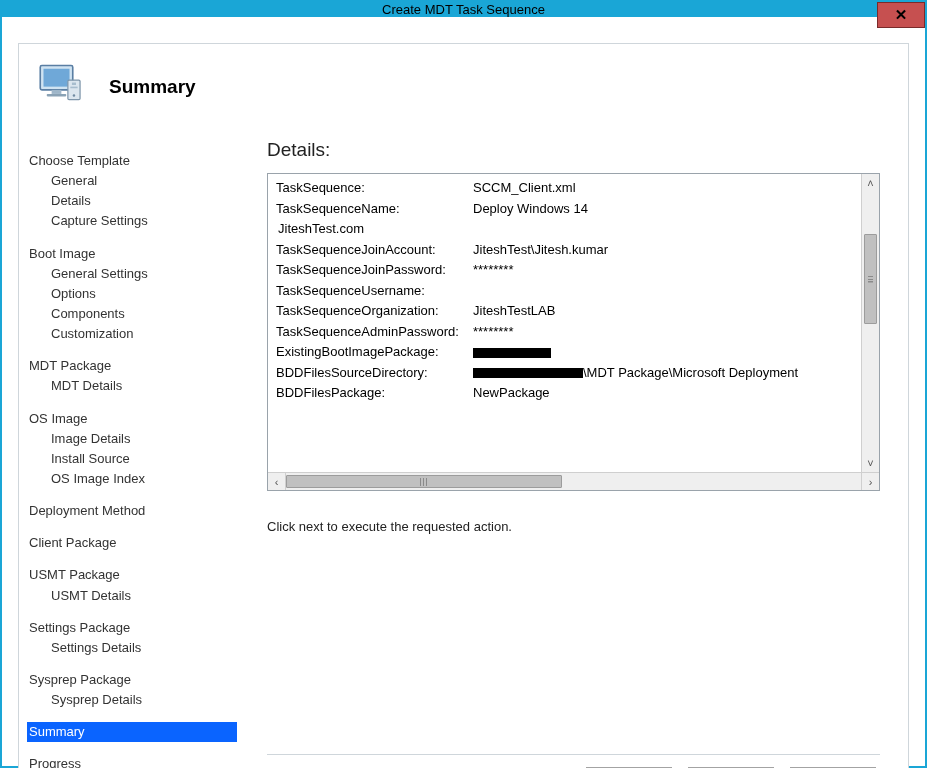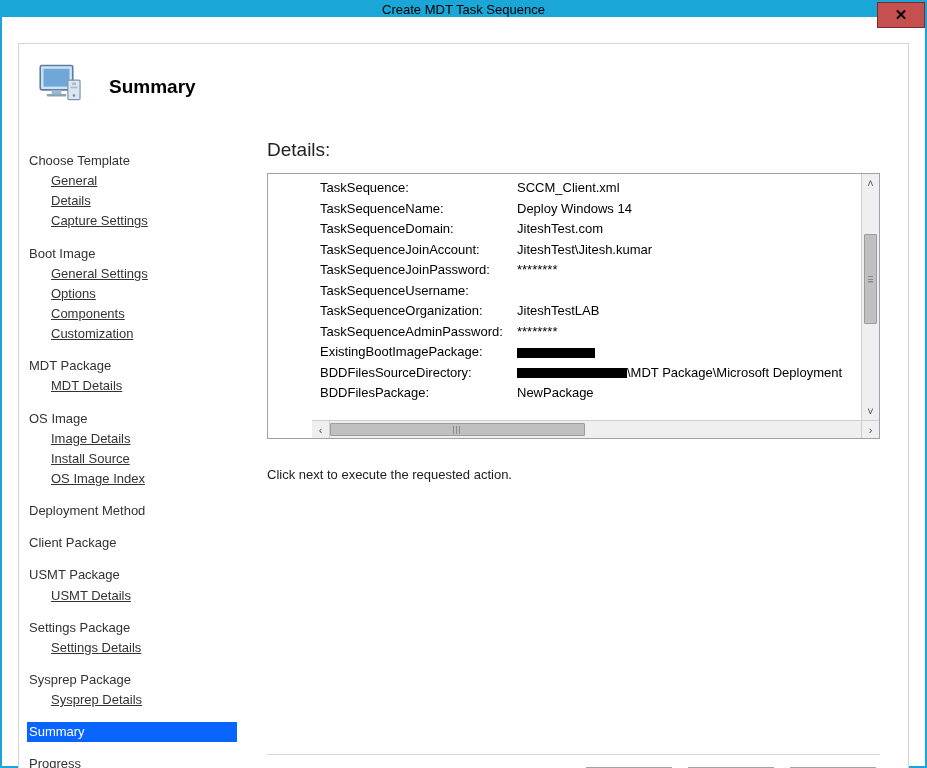--- a/index.html
+++ b/index.html
@@ -92,21 +92,21 @@
 
   .nav-pane {
     width: 218px;
     flex-shrink: 0;
     padding: 4px 0 4px 10px;
     font-size: 13px;
     line-height: 1.55;
     overflow: hidden;
   }
   .nav-top { color: #333; white-space: nowrap; margin-top: 12px; }
-  .nav-sub { color: #333; white-space: nowrap; padding-left: 22px; text-decoration: underline; }
+  .nav-sub { color: #333; white-space: nowrap; padding-left: 22px; }
   .nav-top.selected {
     background: #0a64ff;
     color: #fff;
     margin-left: -2px;
     padding-left: 2px;
   }
 
   .content-pane {
     flex: 1;
     position: relative;
@@ -124,26 +124,25 @@
 
   .details-label {
     font-size: 19px;
     color: #222;
   }
 
   .details-frame {
     margin-top: 12px;
     border: 1px solid #9aa3ab;
     background: #fff;
-    height: 266px;
+    height: 318px;
     display: flex;
     flex-direction: column;
     font-size: 13px;
     overflow: hidden;
-    padding-left: 44px;
   }
   .details-content {
     flex: 1;
     display: flex;
     overflow: hidden;
   }
   .details-rows {
     flex: 1;
     padding: 4px 8px 0 8px;
     overflow: hidden;
@@ -346,21 +345,20 @@
               <div class="details-rows" id="details-rows">
                   <div class="drow">
                     <div class="dkey">TaskSequence:</div>
                     <div class="dval">SCCM_Client.xml</div>
                   </div>
                   <div class="drow">
                     <div class="dkey">TaskSequenceName:</div>
                     <div class="dval">Deploy Windows 14</div>
                   </div>
                   <div class="drow">
-                    <div class="dkey">TaskSequenceDomain:</div>
                     <div class="dval">JiteshTest.com</div>
                   </div>
                   <div class="drow">
                     <div class="dkey">TaskSequenceJoinAccount:</div>
                     <div class="dval">JiteshTest\Jitesh.kumar</div>
                   </div>
                   <div class="drow">
                     <div class="dkey">TaskSequenceJoinPassword:</div>
                     <div class="dval">********</div>
                   </div>

